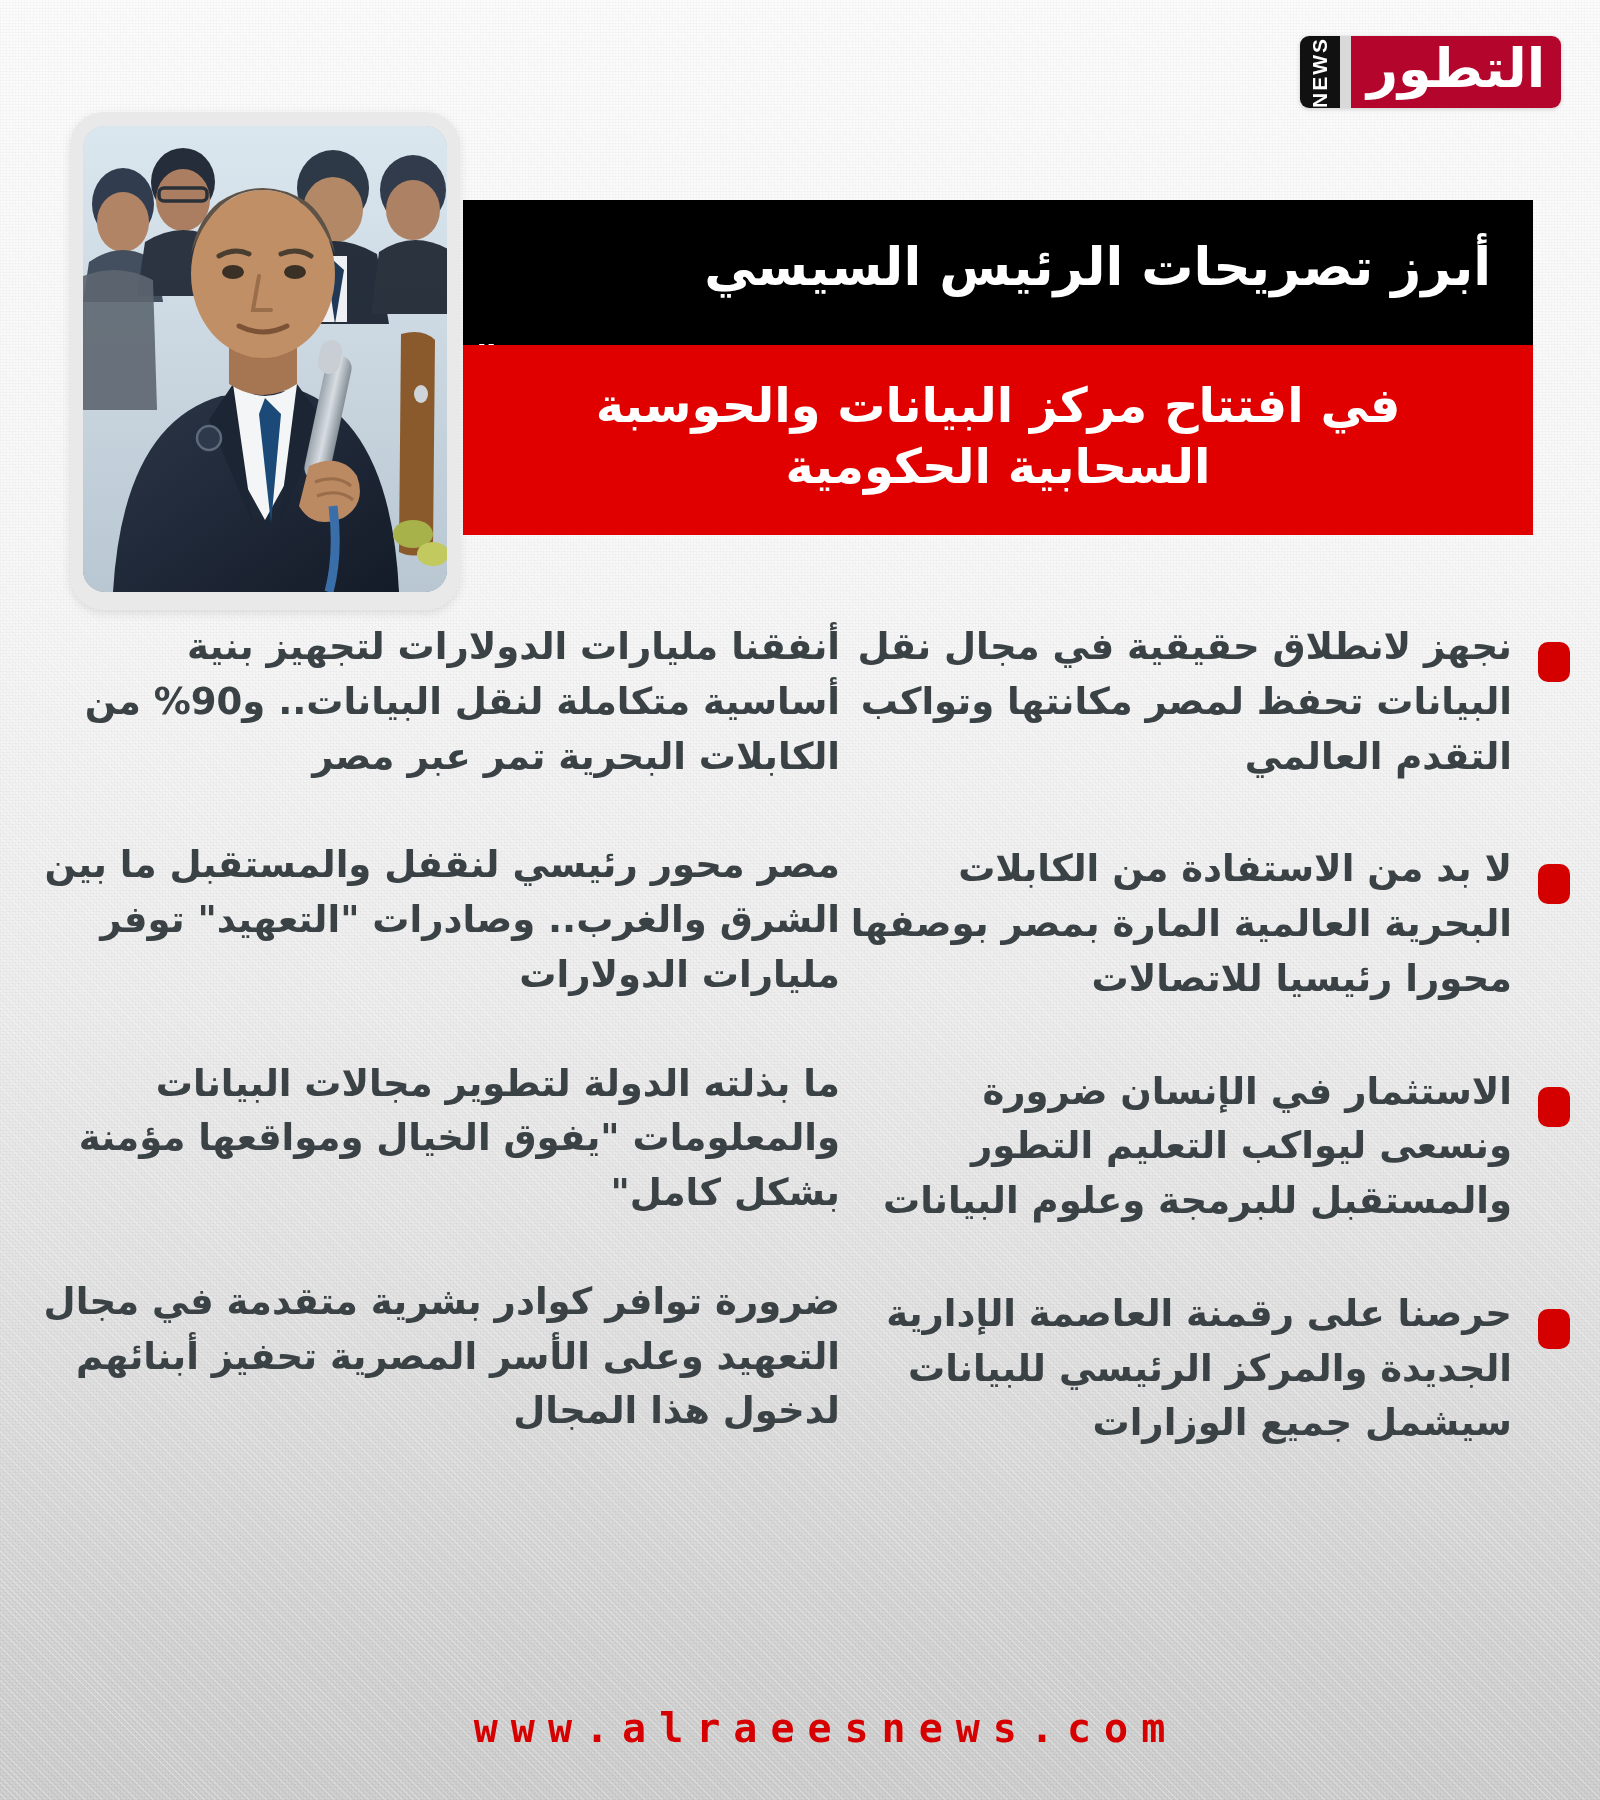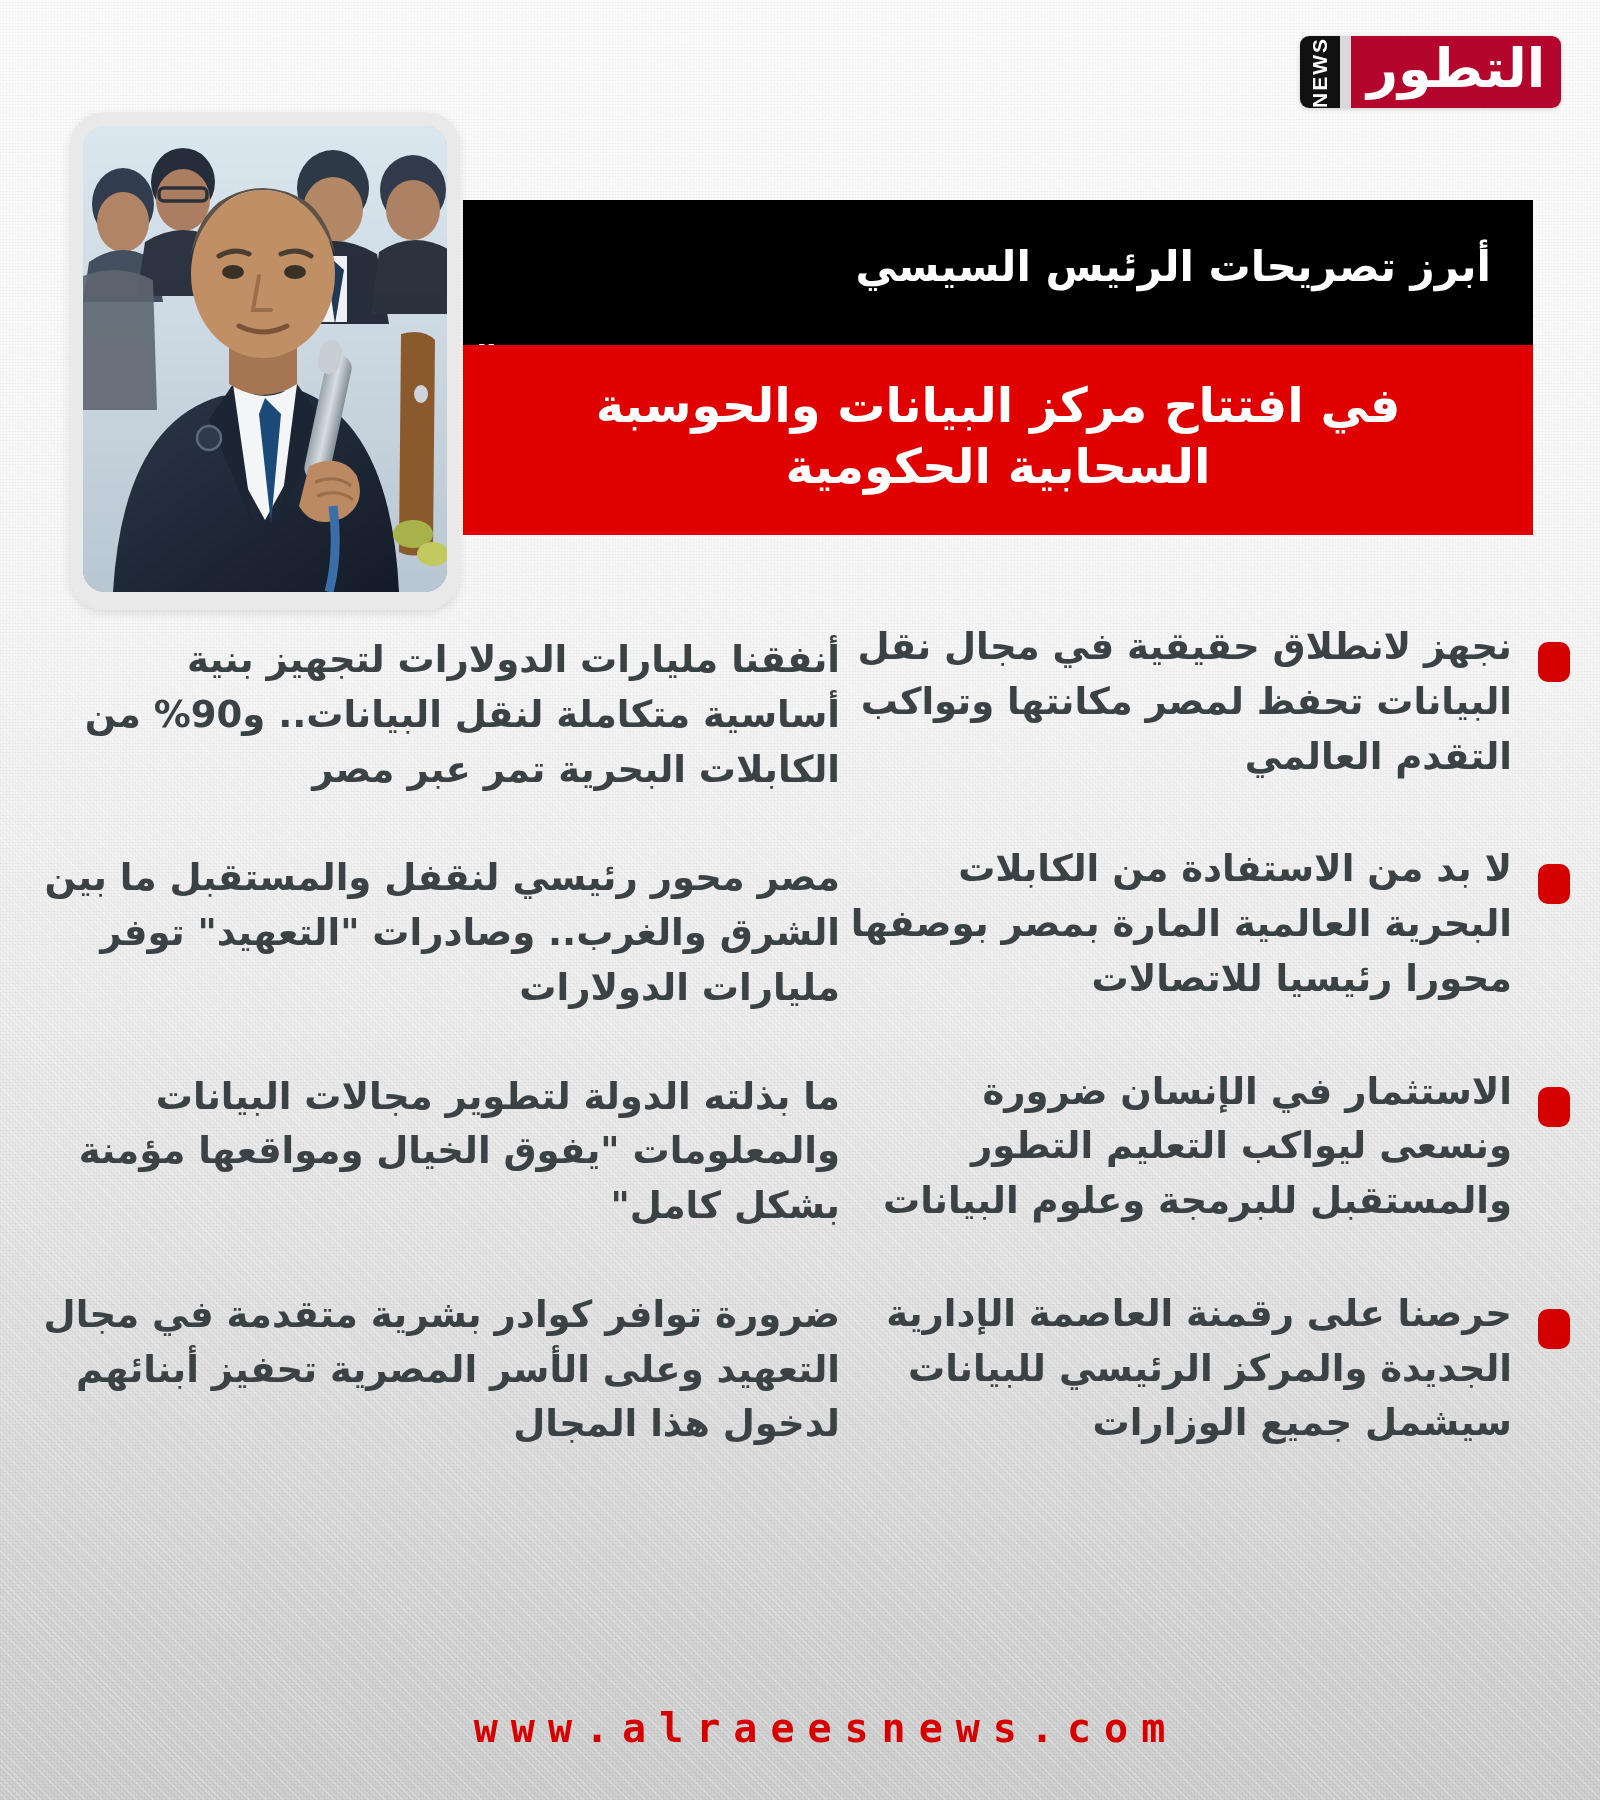--- a/index.html
+++ b/index.html
@@ -60,21 +60,21 @@
   }
   .photo svg{display:block;width:100%;height:100%;}
 
   
   .title-black{
     position:absolute;left:463px;top:200px;width:1070px;height:145px;
     background:#000;display:flex;align-items:center;justify-content:flex-start;
     box-sizing:border-box;padding:0 42px 10px 42px;
   }
   .title-black h1{
-    margin:0;color:#fff;font-size:42px;font-weight:700;line-height:1.05;
+    margin:0;color:#fff;font-size:52px;font-weight:700;line-height:1.05;
     letter-spacing:-.5px;white-space:nowrap;
   }
   .title-red{
     position:absolute;left:463px;top:345px;width:1070px;height:190px;
     background:#e00000;box-sizing:border-box;
     padding:10px 42px 18px 42px;
     display:flex;align-items:center;justify-content:center;text-align:center;
   }
   .title-red h2{
     margin:0;color:#fff;font-size:48px;font-weight:700;line-height:1.28;
@@ -84,21 +84,21 @@
     font-weight:700;line-height:1;letter-spacing:-4px;
   }
 
   
   .columns{
     position:absolute;left:0;top:620px;width:1600px;
     display:flex;flex-direction:row;box-sizing:border-box;
   }
   .col{box-sizing:border-box;}
   .col-right{width:760px;padding:0 30px 0 0;}
-  .col-left{width:840px;padding:0 0 0 30px;margin-top:13px;}
+  .col-left{width:840px;padding:0 0 0 30px;}
 
   .bullet{
     display:flex;flex-direction:row;align-items:flex-start;
     margin-bottom:58px;
   }
   .dot{
     flex:0 0 auto;width:32px;height:40px;border-radius:10px;
     background:#d40000;margin-top:22px;margin-left:26px;
   }
   .bullet-text{

